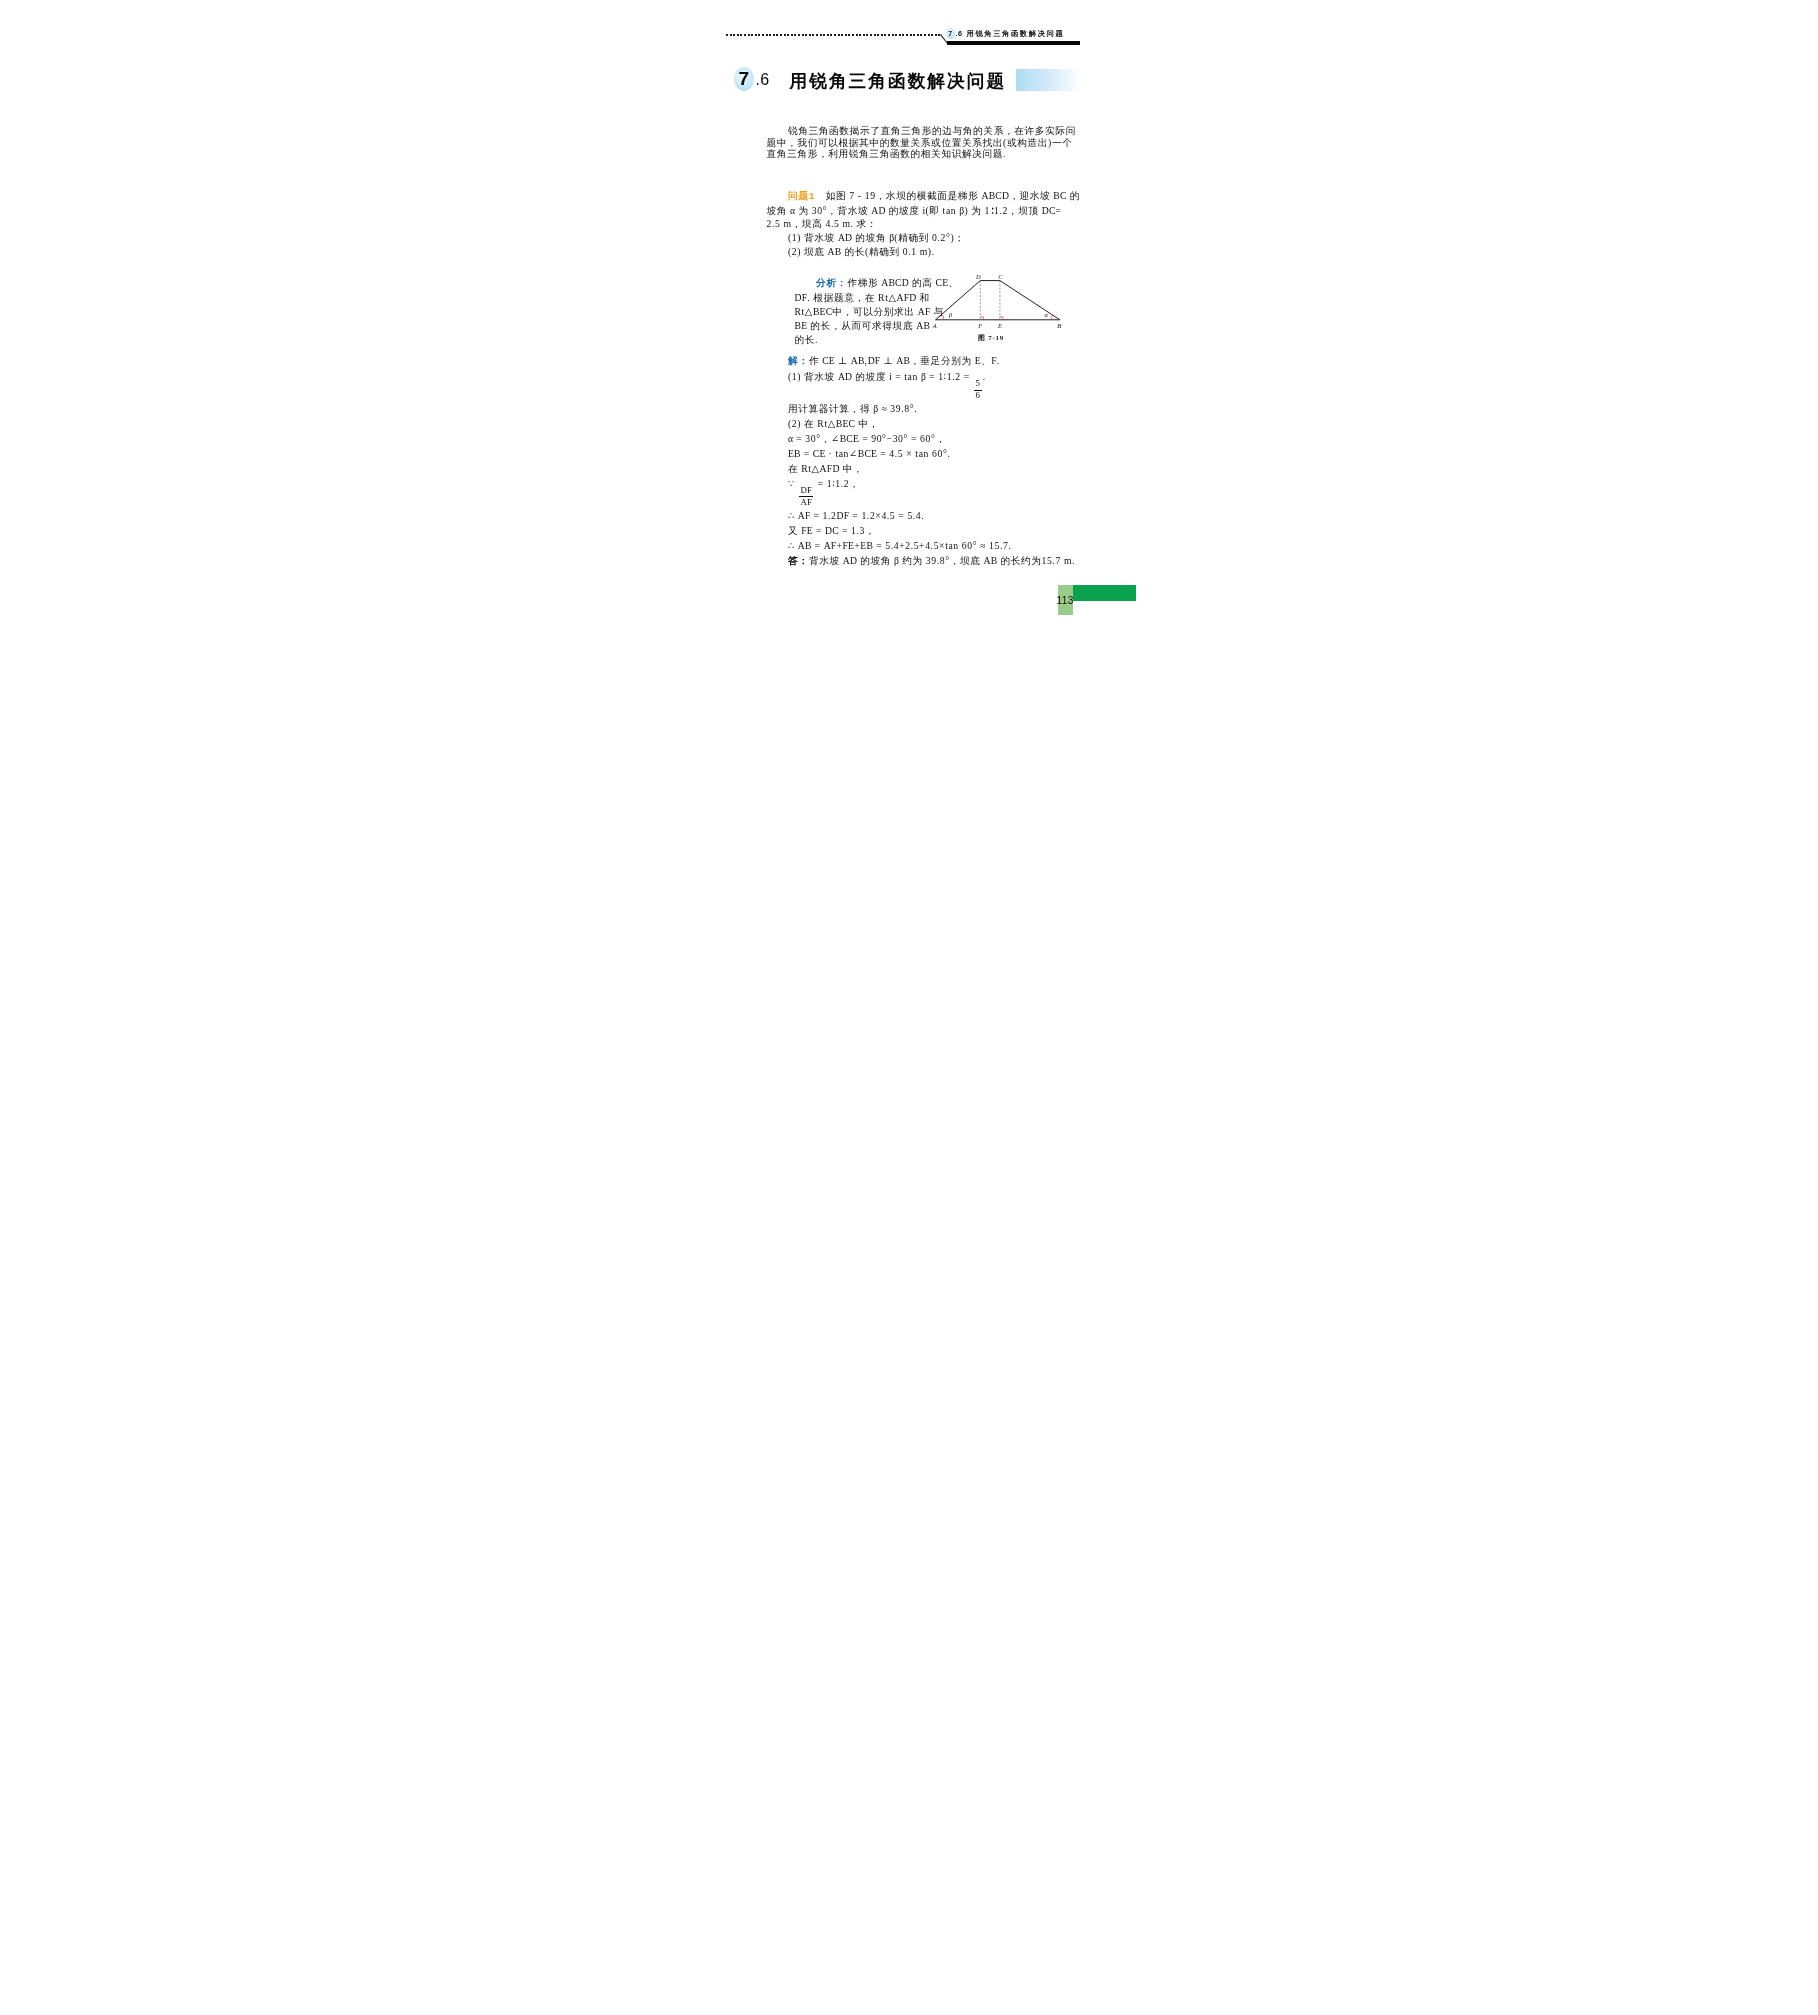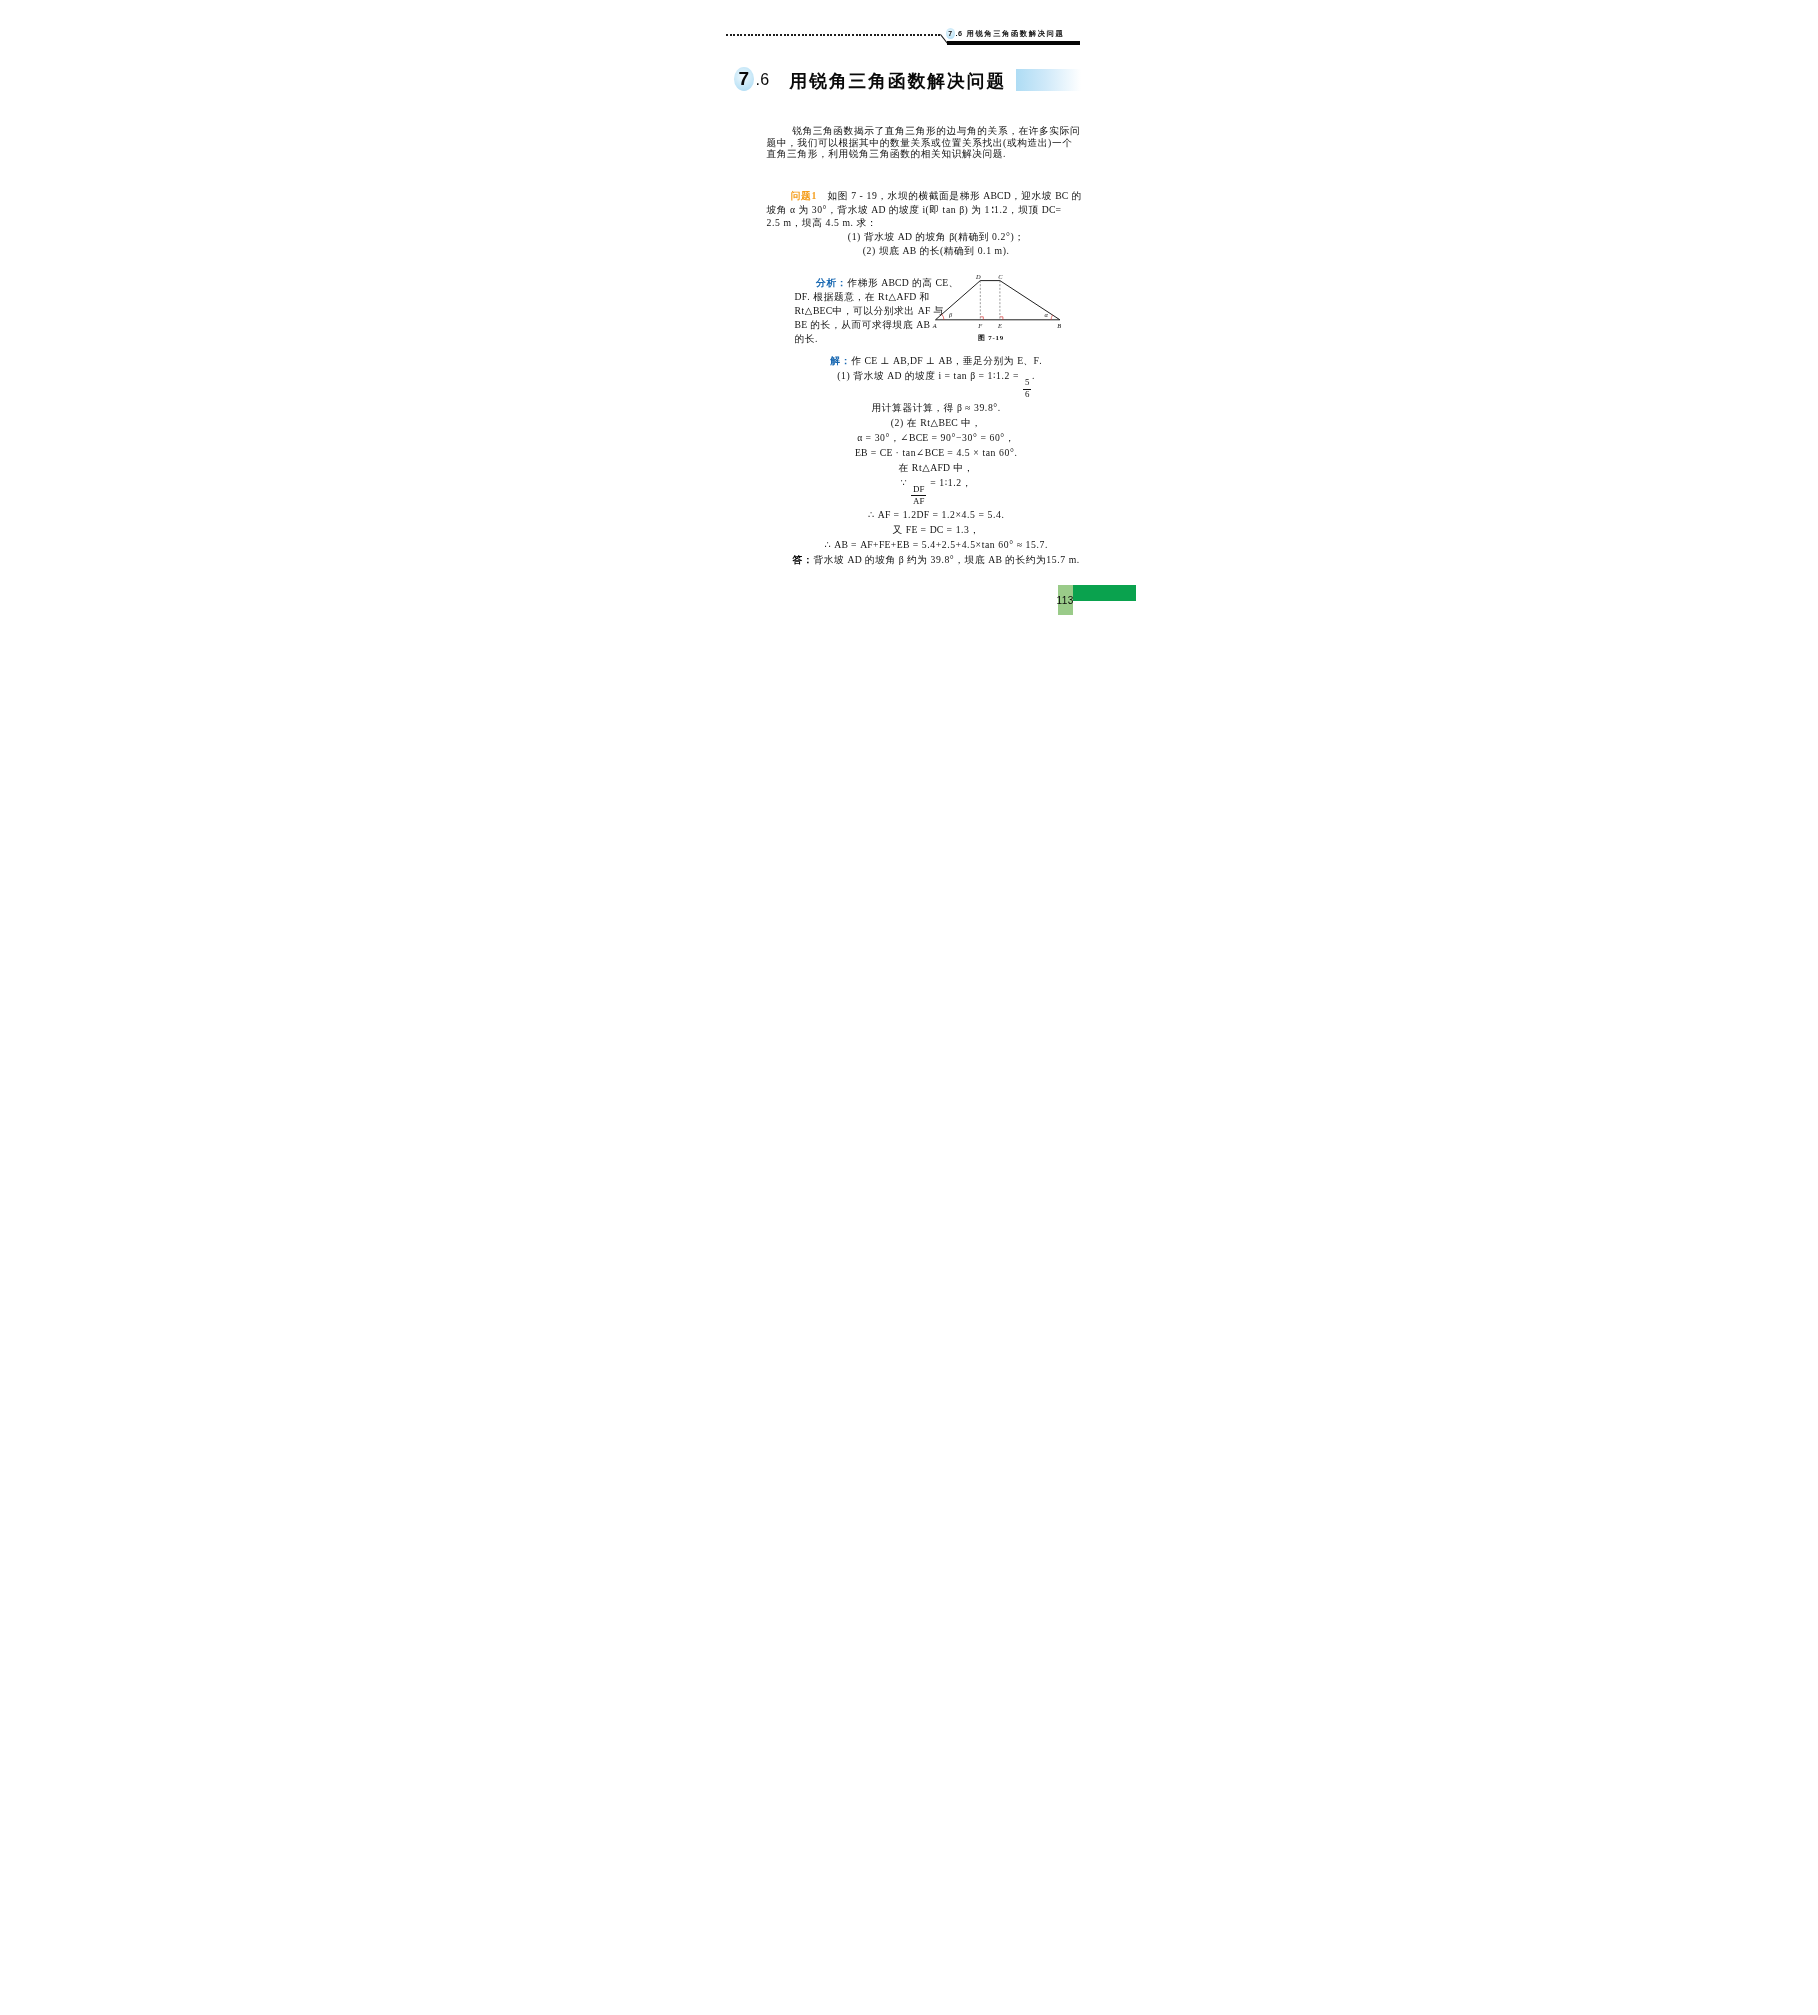--- a/index.html
+++ b/index.html
@@ -57,29 +57,29 @@
     font-size:17.7px;font-weight:bold;letter-spacing:2px;color:#0a0a0a;white-space:nowrap;
   }
   .sec-grad{
     position:absolute;left:334px;top:69px;width:65px;height:22px;
     background:linear-gradient(to right,#AEDCF4 0%,#CFE9F9 45%,#EDF7FD 80%,#ffffff 100%);
   }
 
   
   .tblock{position:absolute;left:85px;width:318px;}
   .tline{line-height:13.7px;letter-spacing:0.6px;white-space:nowrap;font-size:9.7px;}
-  .ind{padding-left:21.4px;text-align:center;}
+  .ind{padding-left:21.4px;}
   .intro .tline{line-height:11.7px;}
   .analysis{width:173px;}
   .analysis .tline{line-height:14px;margin-left:28px;}
   .solution .tline{line-height:15px;min-height:15px;}
 
   .i{letter-spacing:0.2px;}
   .lo,.lb,.lk{
-    font-family:Liberation Serif, serif;
+    font-family:Liberation Mono, monospace;
     font-weight:bold;letter-spacing:0.8px;
   }
   .lo{color:var(--accent_orange);}
   .lb{color:var(--accent_blue);}
   .lk{color:#000;}
 
   .frac{
     display:inline-flex;flex-direction:column;align-items:center;
     vertical-align:-6.4px;line-height:1.1;letter-spacing:0;
     margin:0 1.2px;font-size:8.9px;

